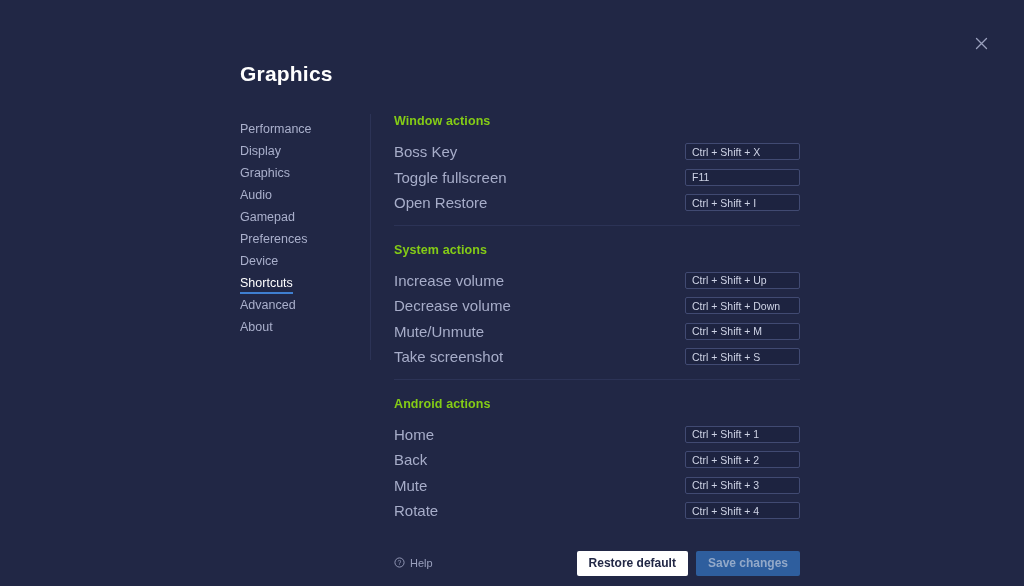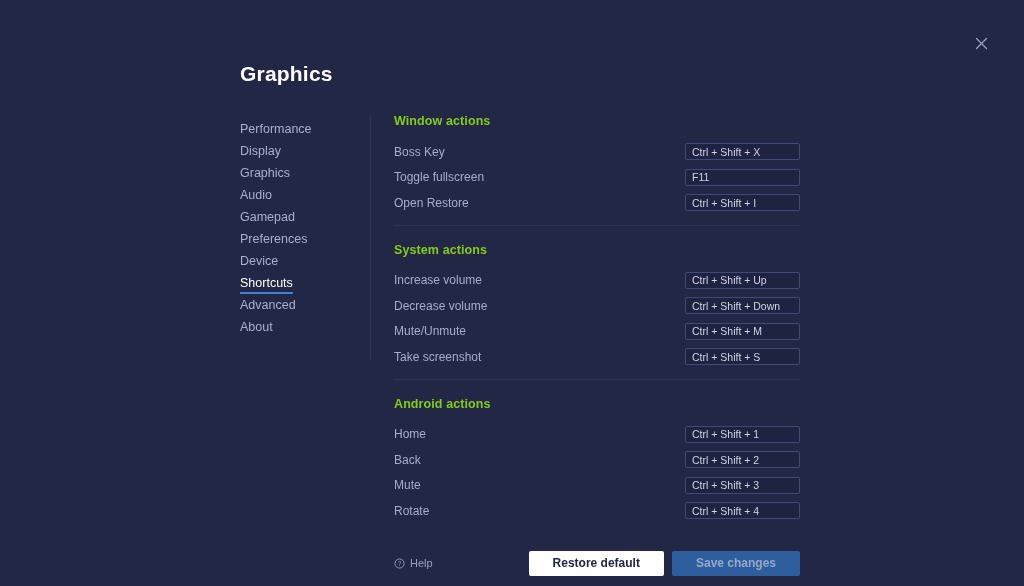--- a/index.html
+++ b/index.html
@@ -109,21 +109,21 @@
     letter-spacing: 0.1px;
   }
 
   .row {
     display: flex;
     align-items: center;
     height: 25.5px;
   }
 
   .row-label {
-    font-size: 12px;
+    font-size: 15px;
     color: #a7adc9;
     flex: 1;
     white-space: nowrap;
   }
 
   .shortcut-input {
     width: 115px;
     height: 17px;
     flex: none;
     background: #1d2340;
@@ -146,21 +146,20 @@
   
   .footer {
     display: flex;
     align-items: center;
     margin-top: 27px;
     padding-left: 154px;
   }
 
   .help {
     display: flex;
-    align-items: center;
     gap: 5px;
     font-size: 11px;
     color: #9aa0bd;
     cursor: pointer;
   }
   .help-icon {
     display: inline-flex;
     align-items: center;
     justify-content: center;
     width: 11px;
@@ -170,21 +169,21 @@
   .footer-spacer { flex: 1; }
 
   .btn {
     font-family: "Liberation Sans", sans-serif;
     font-size: 12px;
     font-weight: bold;
     border: none;
     border-radius: 2px;
     height: 25px;
     cursor: pointer;
-    padding: 0 24px;
+    padding: 0 12px;
   }
 
   .btn-secondary {
     background: #ffffff;
     color: #212745;
     margin-right: 8px;
   }
 
   .btn-primary {
     background: #2e5e9e;

